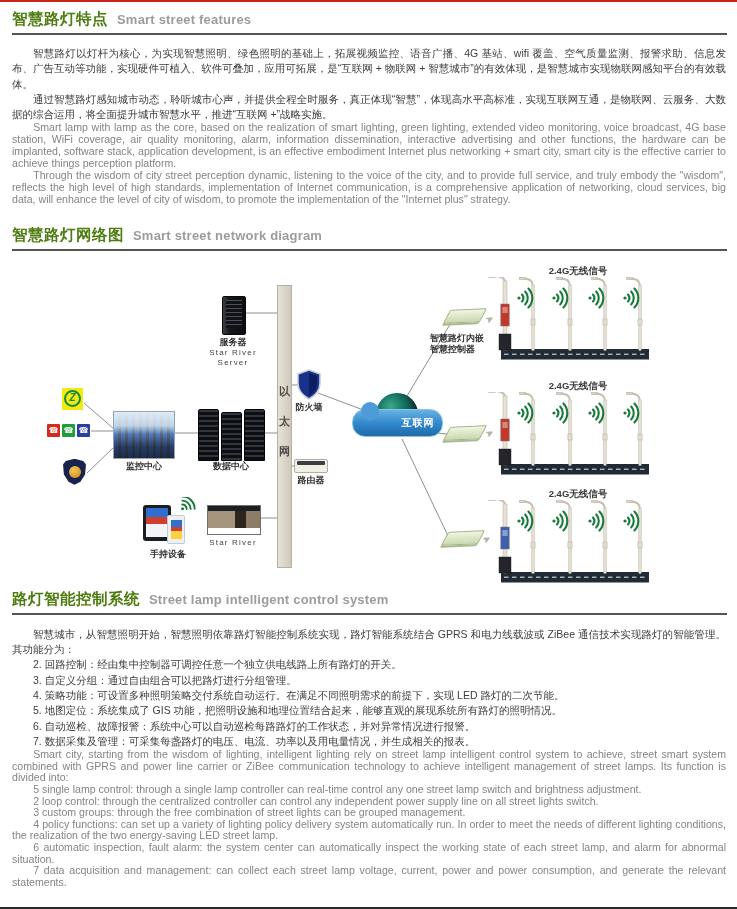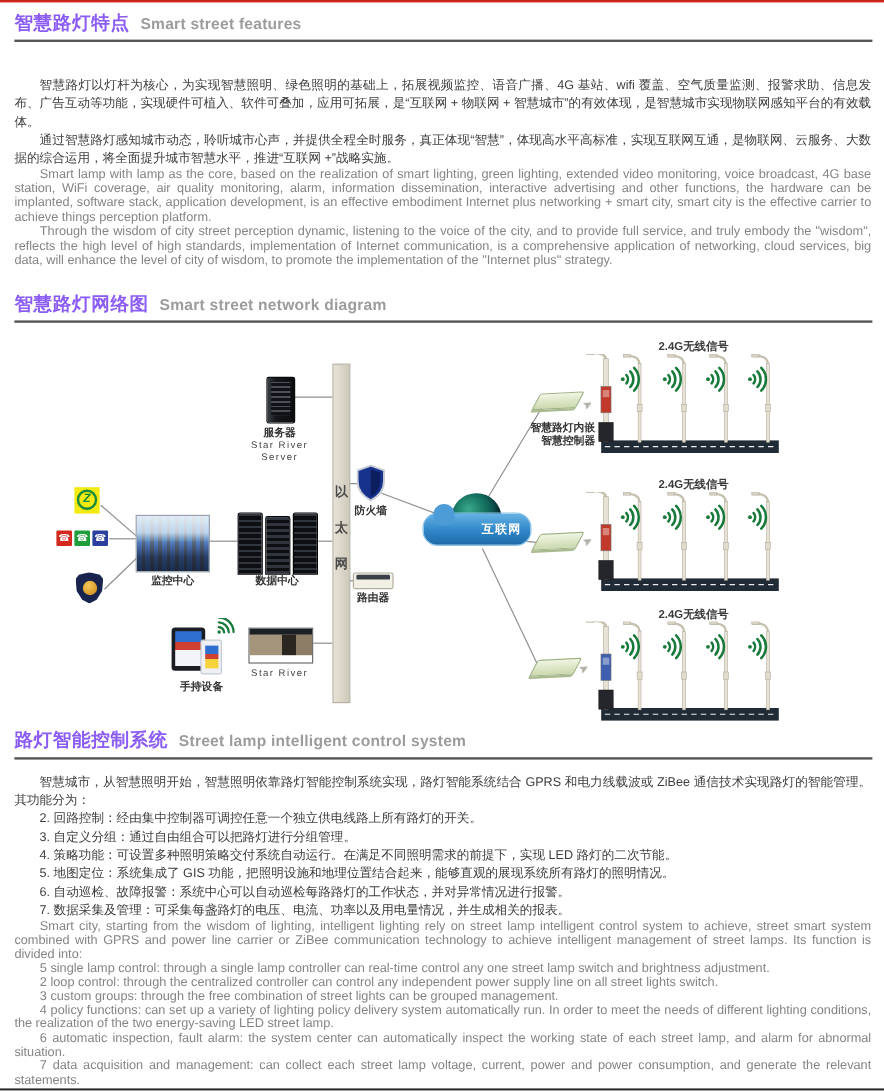--- a/index.html
+++ b/index.html
@@ -2,24 +2,24 @@
 <html><head>
 <meta charset="utf-8">
 <style>
   html,body{margin:0;padding:0;background:#fff;}
   #page{position:relative;width:737px;height:909px;background:#fff;overflow:hidden;
         font-family:"Liberation Sans","DejaVu Sans",sans-serif;}
   .topline{position:absolute;top:0;left:0;width:737px;height:2px;background:#c9241a;}
 
   
   .sec-head{margin:0 10px 0 12px;border-bottom:2px solid #555;padding-bottom:3px;}
-  .sec-head .cn{color:#8b5cf6;font-size:15.5px;font-weight:bold;letter-spacing:.5px;}
+  .sec-head .cn{color:#4d7c0f;font-size:15.5px;font-weight:bold;letter-spacing:.5px;}
   .sec-head .en{color:#9c9c9c;font-size:13px;font-weight:bold;margin-left:9px;letter-spacing:.2px;}
 
-  .txt{margin:29px 11px 0 12px;}
+  .txt{margin:11px 11px 0 12px;}
   .txt p.cn{margin:0;text-indent:2em;font-size:10.5px;line-height:15.3px;color:#3d3d3d;text-align:justify;}
   .txt p.en{margin:0;text-indent:2em;font-size:10.6px;line-height:11.9px;color:#848484;text-align:justify;}
   .ctl .cn{line-height:14.5px;}
   .ctl p.en{line-height:11.6px;}
 
   
   #diagram{position:relative;height:336px;width:737px;}
   #diagram .node{position:absolute;}
   .dlabel{position:absolute;font-size:9px;color:#333;text-align:center;line-height:10.5px;}
   .dlabel.sp{letter-spacing:1.2px;font-size:8px;color:#444;}
@@ -91,21 +91,21 @@
   .cloud::before{content:"";position:absolute;left:8px;top:-8px;width:18px;height:18px;border-radius:50%;
       background:#4d9cd8;}
   .cloud span{position:relative;color:#fff;font-size:10px;font-weight:bold;letter-spacing:1px;}
 
   
   .ctrlbox{width:34px;height:12px;background:linear-gradient(180deg,#f0f5e2,#cbd9ae);
       border:1px solid #9fb284;border-radius:2px;transform:skewX(-30deg) rotate(-3deg);
       box-shadow:0 2px 0 #a9ba8e;}
   .arrow{position:absolute;color:#b3b3aa;font-size:9px;transform:rotate(-28deg);text-shadow:0 0 1px #8c8c84;}
 
-  .ctl-label{position:absolute;font-size:9px;font-weight:bold;color:#333;text-align:right;line-height:11px;width:66px;}
+  .ctl-label{position:absolute;font-size:9px;font-weight:bold;color:#333;text-align:left;line-height:11px;width:66px;}
 
   
   .lamp-row{position:absolute;left:440px;width:212px;}
   .lamp-row .rl{position:absolute;left:64px;width:148px;text-align:center;
       font-size:9.5px;font-weight:bold;color:#3a3a3a;}
   .lamp-row svg{position:absolute;top:12px;left:0;}
 
   .botline{position:absolute;left:0;bottom:0;width:737px;height:2px;background:#2a2a2a;}
 </style>
 </head>

